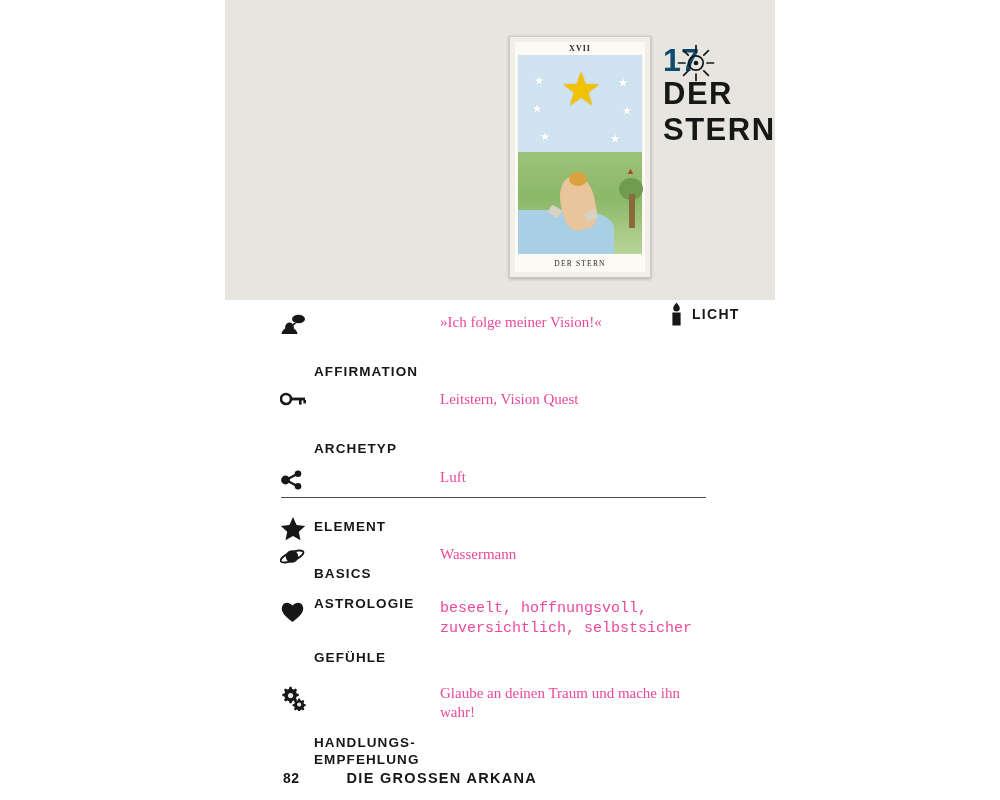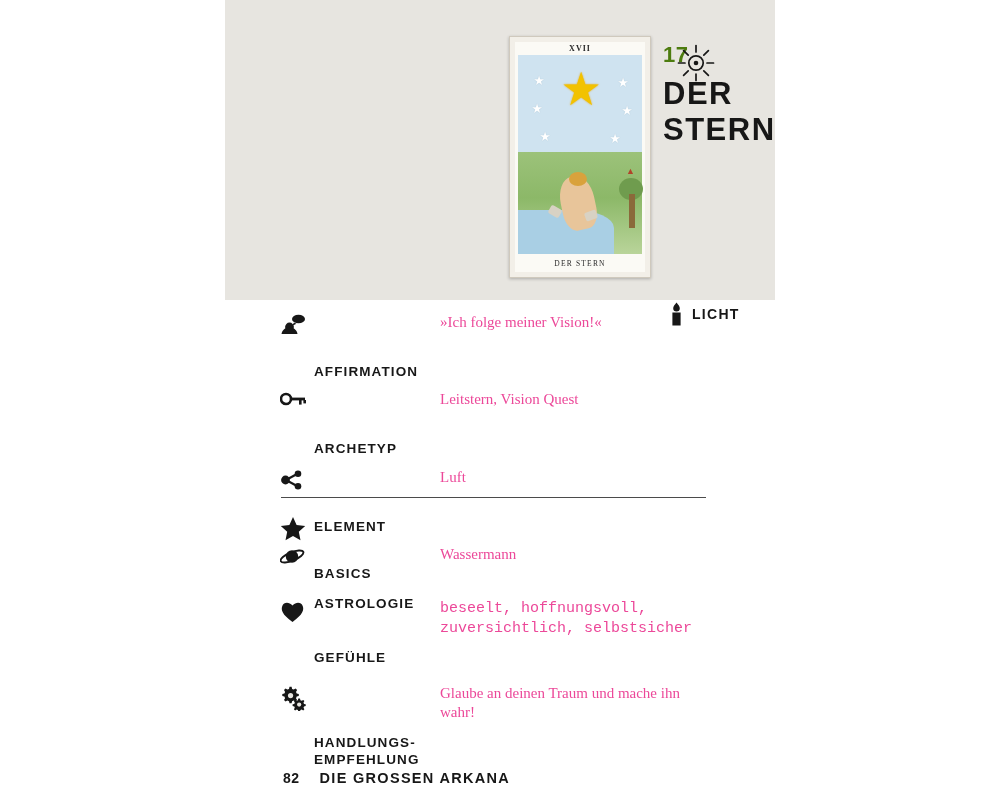--- a/index.html
+++ b/index.html
@@ -159,23 +159,23 @@
   }
   .card-jug-l { left: 34px; bottom: 56px; transform: rotate(30deg); }
   .card-jug-r { left: 70px; bottom: 52px; transform: rotate(-20deg); }
 
   .header-number {
     position: absolute;
     left: 438px;
     top: 42px;
     font-family: "Liberation Sans", sans-serif;
     font-weight: bold;
-    font-size: 22px;
+    font-size: 32px;
     letter-spacing: 0.5px;
-    color: #4d7c0f;
+    color: #0c4a6e;
   }
   .header-name {
     position: absolute;
     left: 438px;
     top: 76px;
     font-family: "Liberation Sans", sans-serif;
     font-weight: bold;
     font-size: 31px;
     letter-spacing: 1.5px;
     color: #171717;
@@ -269,21 +269,21 @@
   .attrs2 .attr-icon { width: 34px; min-width: 34px; }
   .attrs2 .attr-label { width: 126px; min-width: 126px; }
 
   
   .footer {
     position: absolute;
     left: 283px;
     bottom: 14px;
     display: flex;
     align-items: flex-start;
-    gap: 20px;
+    gap: 47px;
   }
   .footer-page {
     font-family: "Liberation Sans", sans-serif;
     font-weight: bold;
     font-size: 14px;
     color: #171717;
     letter-spacing: .5px;
   }
   .footer-section {
     font-family: "Liberation Sans", sans-serif;

